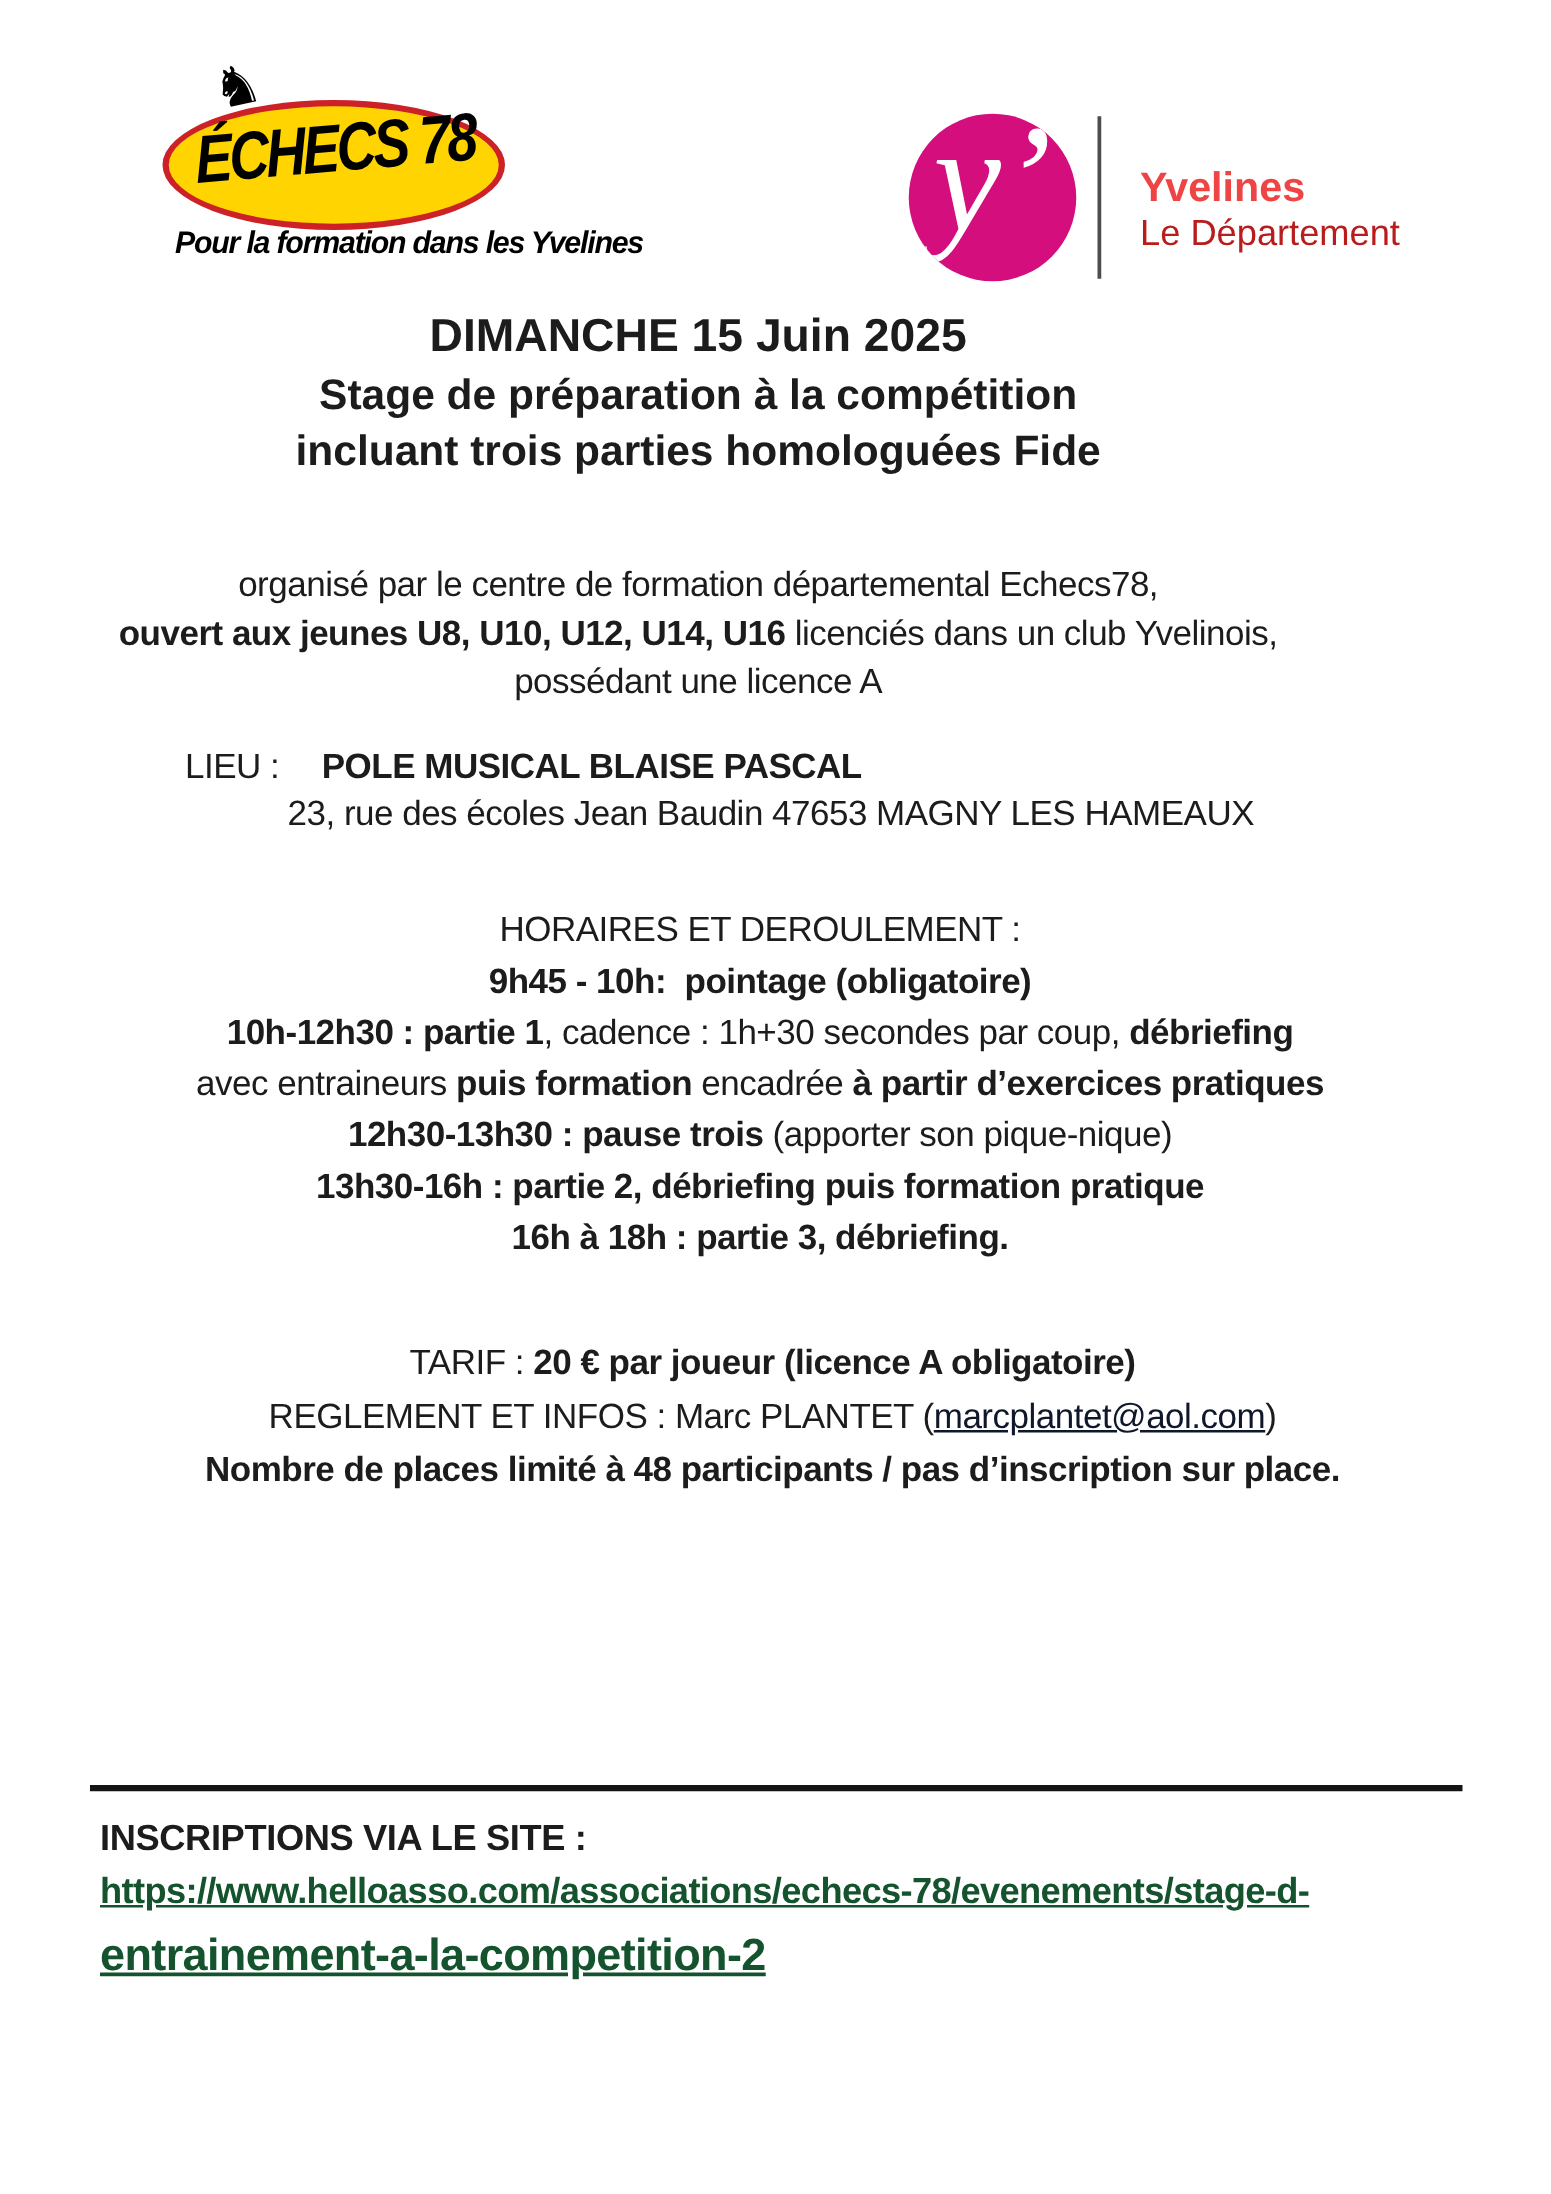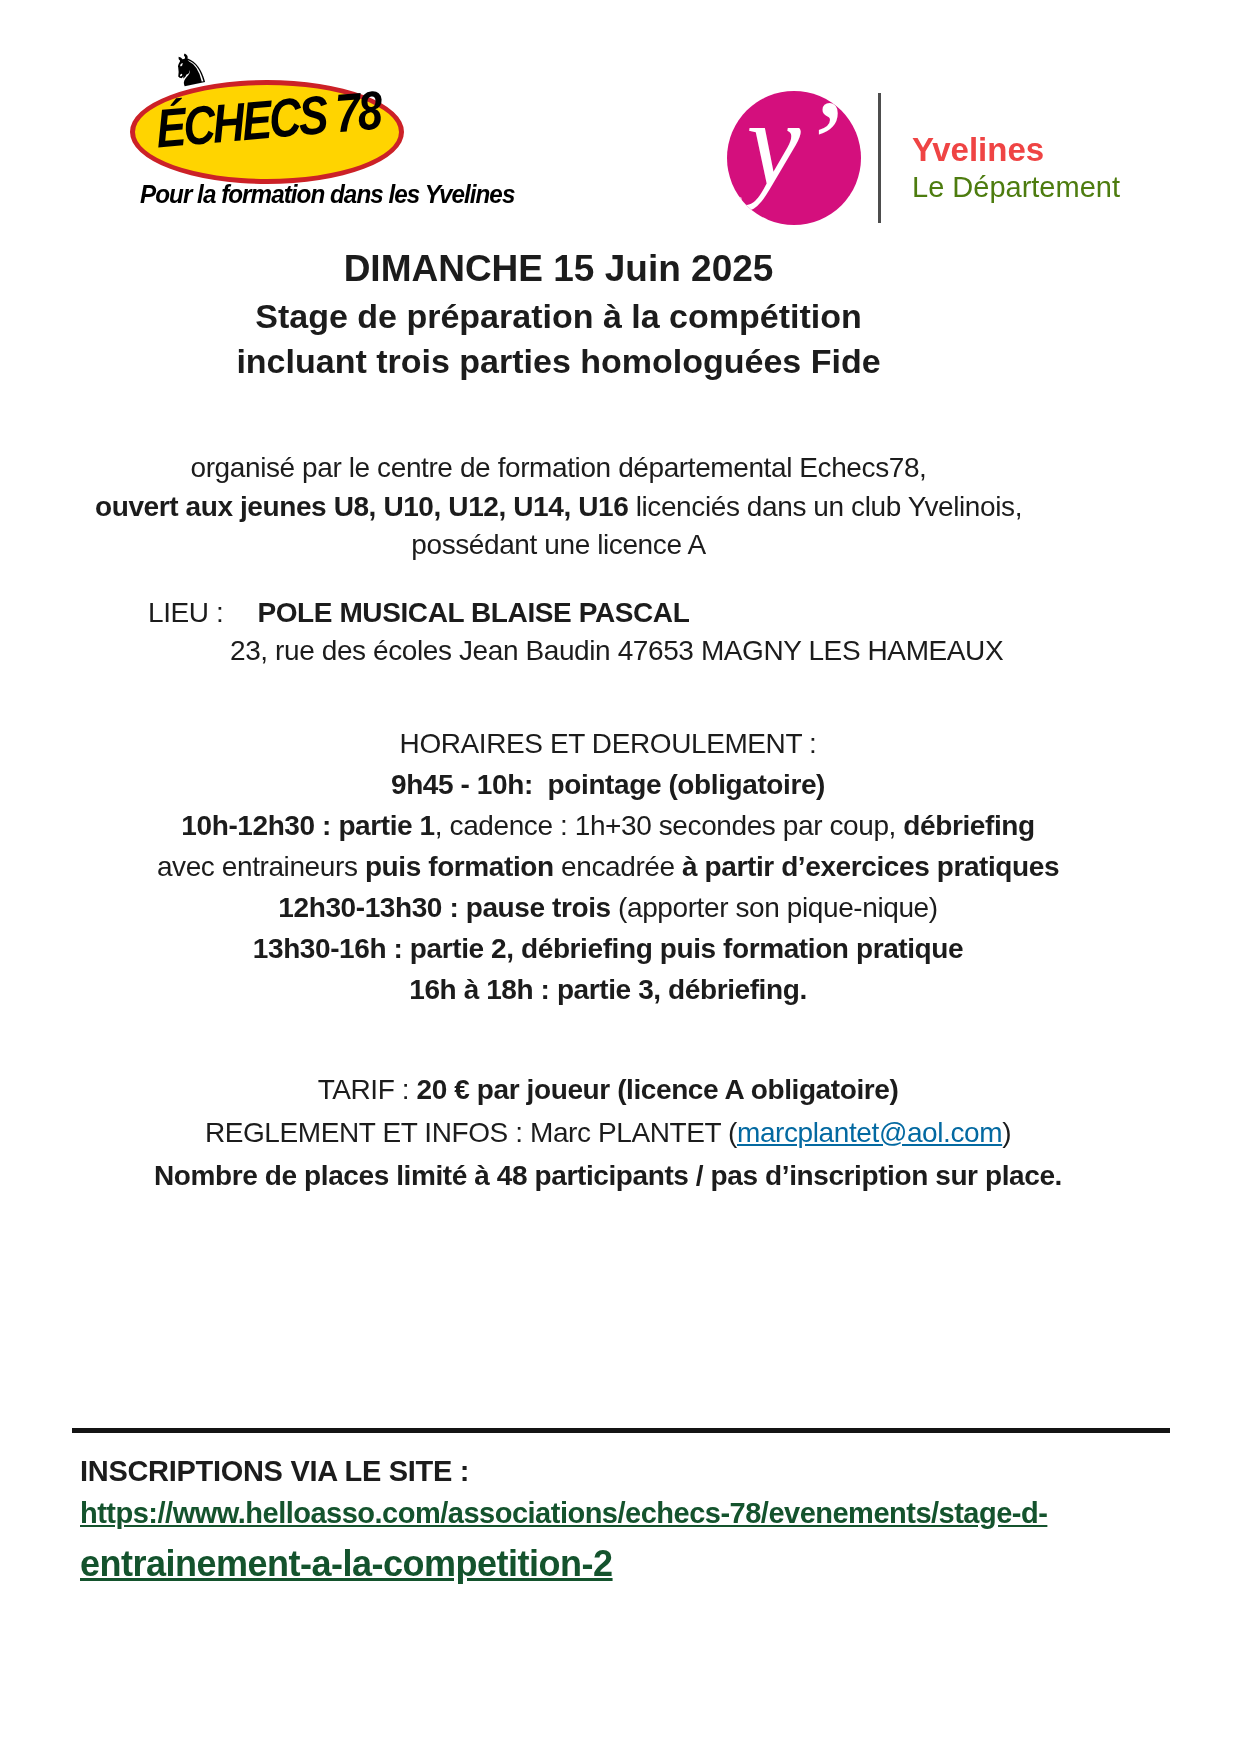--- a/index.html
+++ b/index.html
@@ -26,46 +26,46 @@
 
   
   .yvelines-logo { left:650px; top:75px; width:470px; height:160px; }
   .yv-circle { position:absolute; left:77px; top:16px; width:134px; height:134px;
                border-radius:50%; background:#d40f7d; overflow:hidden; }
   .yv-monogram { position:absolute; left:0; top:-14px; width:134px; height:134px;
                  text-align:center; line-height:134px; color:#ffffff;
                  font-family:"Liberation Serif", serif; font-style:italic; font-size:122px; }
   .yv-divider { position:absolute; left:228px; top:18px; width:3px; height:130px; background:#4d4d4d; }
   .yv-name { position:absolute; left:262px; top:56px; font-size:33px; font-weight:bold; color:#ef4444; }
-  .yv-sub  { position:absolute; left:262px; top:96px; font-size:29px; color:#4d7c0f; }
+  .yv-sub  { position:absolute; left:262px; top:96px; font-size:29px; color:#b91c1c; }
 
   
   .col { left:80px; width:957px; text-align:center; }
   .title-l1 { top:248px; font-size:37px; font-weight:bold; }
   .title-l2 { top:297px; font-size:34px; font-weight:bold; }
   .title-l3 { top:342px; font-size:34px; font-weight:bold; }
 
   .body-t { font-size:28px; letter-spacing:-0.4px; }
   .intro-l1 { top:452px; }
   .intro-l2 { top:491px; }
   .intro-l3 { top:529px; }
 
   
   .left-blk { left:148px; text-align:center; }
   .lieu-line { top:597px; }
   .lieu-label { margin-right:34px; }
   .addr-line { left:230px; top:635px; }
 
   .schedule { top:723px; width:920px; line-height:41px; }
-  .pricing  { top:1068px; width:920px; line-height:43px; }
+  .pricing  { top:1068px; width:920px; line-height:43px;margin-left:10px; }
 
   b, .bold { font-weight:bold; }
 
   a.doc-link { color:#14532d; text-decoration:underline; font-weight:bold; cursor:pointer; }
-  a.email-link { color:#0369a1; text-decoration:underline; font-weight:normal; cursor:pointer; }
+  a.email-link { color:#0f172a; text-decoration:underline; font-weight:normal; cursor:pointer; }
 
   .rule { left:72px; top:1428px; width:1098px; height:5px; background:#141414; }
 
   .footer-head { left:80px; top:1455px; font-size:29px; font-weight:bold; letter-spacing:-0.3px; }
   .footer-url1 { left:80px; top:1497px; font-size:29px; letter-spacing:-0.5px; }
   .footer-url2 { left:80px; top:1543px; font-size:36px; letter-spacing:-0.5px; }
 </style>
 </head>
 <body>
 

